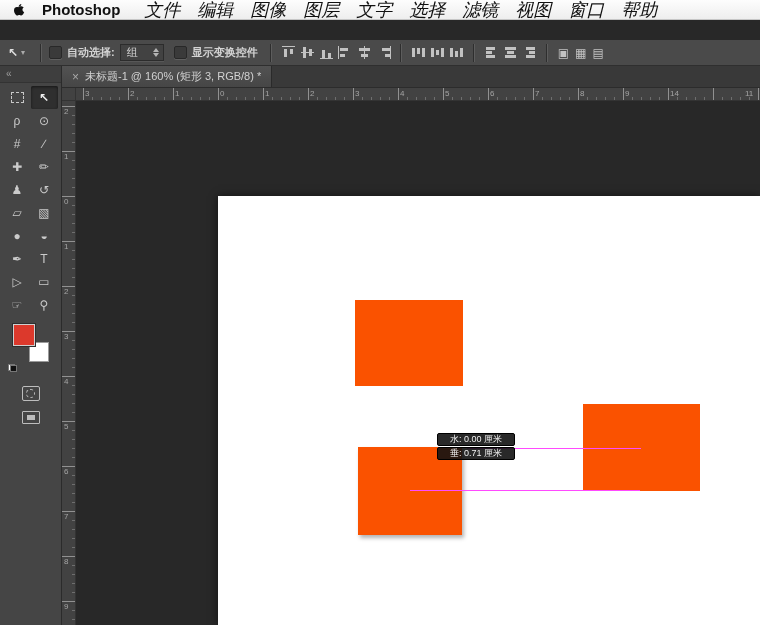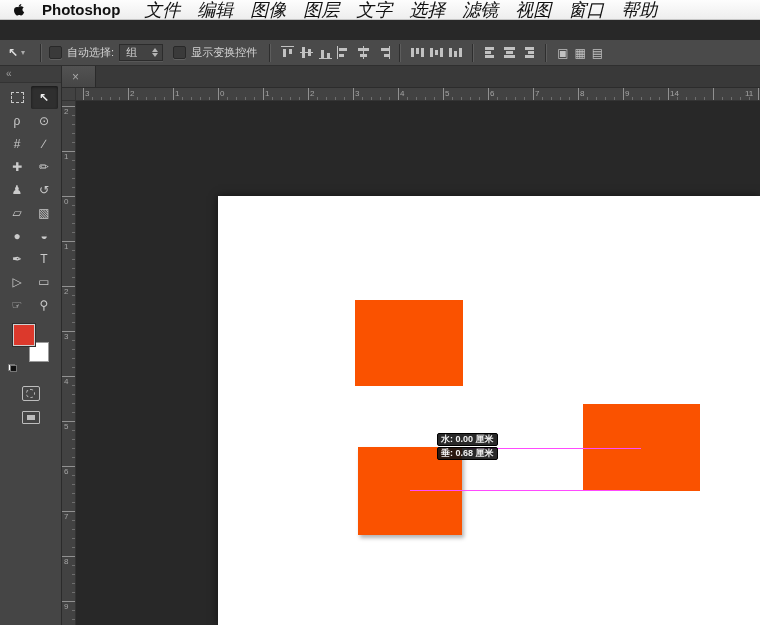--- a/index.html
+++ b/index.html
@@ -26,21 +26,21 @@
   
   .optionsbar{position:absolute;left:0;top:40px;width:760px;height:26px;background:#4a4a4a;
     border-bottom:1px solid #2f2f2f;display:flex;align-items:center;box-sizing:border-box;
     color:#d4d4d4;font-size:11px;}
   .tool-preset{display:flex;align-items:center;padding:0 8px;}
   .tp-glyph{font-size:12px;font-weight:bold;color:#e0e0e0;}
   .tp-caret{font-size:8px;color:#aaa;margin-left:3px;}
   .sep{width:1px;height:18px;background:#2e2e2e;border-right:1px solid #5d5d5d;margin:0 7px;}
   .chk{width:11px;height:11px;background:#3a3a3a;border:1px solid #282828;
     box-shadow:0 1px 0 rgba(255,255,255,.12);border-radius:2px;margin-right:5px;flex:0 0 auto;}
-  .ob-label{margin-right:5px;white-space:nowrap;}
+  .ob-label{margin-right:5px;white-space:nowrap;font-weight:bold;}
   .dropdown{display:flex;align-items:center;background:#424242;border:1px solid #2c2c2c;
     box-shadow:0 1px 0 rgba(255,255,255,.08);height:17px;width:44px;margin-right:10px;
     padding:0 4px 0 6px;box-sizing:border-box;justify-content:space-between;}
   .dd-spin{display:flex;flex-direction:column;gap:1px;}
   .dd-spin i{display:block;width:0;height:0;border-left:3px solid transparent;border-right:3px solid transparent;}
   .dd-up{border-bottom:4px solid #b5b5b5;}
   .dd-down{border-top:4px solid #b5b5b5;}
 
   .ic{display:inline-block;width:15px;height:13px;margin:0 2px;background-repeat:no-repeat;}
   .ic-al-t{background-image:linear-gradient(#c2c2c2,#c2c2c2),linear-gradient(#c2c2c2,#c2c2c2),linear-gradient(#c2c2c2,#c2c2c2);
@@ -117,21 +117,21 @@
   .rnum{position:absolute;font-size:8px;color:#a5a5a5;line-height:8px;}
 
   
   .canvas{position:absolute;left:76px;top:101px;width:684px;height:524px;overflow:hidden;background:#282828;}
   .doc{position:absolute;left:142px;top:95px;right:0;bottom:0;box-shadow:0 0 8px rgba(0,0,0,.55);}
   .shape{position:absolute;}
   .shape-c{box-shadow:2px 3px 4px rgba(0,0,0,.3);}
   .guide{position:absolute;height:1px;}
   .move-tip{position:absolute;left:361px;top:332px;font-size:9px;color:#f2f2f2;line-height:11px;}
   .move-tip div{background:rgba(18,18,18,.9);border:1px solid #000;border-radius:2px;
-    padding:0 3px;margin-bottom:1px;width:fit-content;white-space:nowrap;font-weight:bold;}
+    padding:0 12px;margin-bottom:1px;width:fit-content;white-space:nowrap;}
 </style>
 </head>
 <body>
 
 <div class="app">
 
   <div class="menubar">
     <span class="apple">
       <svg width="13" height="14" viewBox="0 0 13 14">
           <path fill="#111" d="M6.6 3.4C7 1.9 8.1 1 9.3 1c.1 1.2-.9 2.5-2.6 2.6zM6.5 3.8c1 0 1.7-.7 2.9-.6 1 .1 1.8.5 2.3 1.3-1.9 1.2-1.5 3.7.5 4.5-.4 1.2-1.5 3.4-2.9 3.4-.8 0-1.1-.5-2-.5s-1.3.5-2 .5C3.8 12.4 2 9.6 2 7.4c0-2.2 1.5-3.3 2.9-3.3.9 0 1.3.7 1.6-.3z"></path>
@@ -265,20 +265,21 @@
         <i></i>
       </div>
     <div class="scrmode">
         <i></i>
       </div>
   </div>
 
   <div class="tabbar">
     <div class="doc-tab">
       <span class="tab-close">×</span>
+      <span>未标题-1 @ 160% (矩形 3, RGB/8) *</span>
     </div>
   </div>
 
   <div class="ruler-corner"></div>
   <div class="h-ruler">
     <span class="rnum" style="left:9px;top:2px">3</span>
     <span class="rnum" style="left:54px;top:2px">2</span>
     <span class="rnum" style="left:99px;top:2px">1</span>
     <span class="rnum" style="left:144px;top:2px">0</span>
     <span class="rnum" style="left:189px;top:2px">1</span>
@@ -311,17 +312,17 @@
 
   <div class="canvas">
     <div class="doc" style="background-color: rgb(255, 255, 255);"></div>
     <div class="shape" style="left: 279px; top: 199px; width: 108px; height: 86px; background-color: rgb(250, 82, 0);"></div>
     <div class="shape" style="left: 507px; top: 303px; width: 117px; height: 87px; background-color: rgb(250, 82, 0);"></div>
     <div class="shape shape-c" style="left: 282px; top: 346px; width: 104px; height: 88px; background-color: rgb(250, 82, 0);"></div>
     <div class="guide" style="left: 391px; top: 347px; width: 174px; background-color: rgb(255, 74, 255);"></div>
     <div class="guide" style="left: 334px; top: 389px; width: 230px; background-color: rgb(255, 74, 255);"></div>
     <div class="move-tip">
       <div>水: 0.00 厘米</div>
-      <div>垂: 0.68 厘米</div>
+      <div>垂: 0.71 厘米</div>
     </div>
   </div>
 
 </div>
 
 </body></html>

